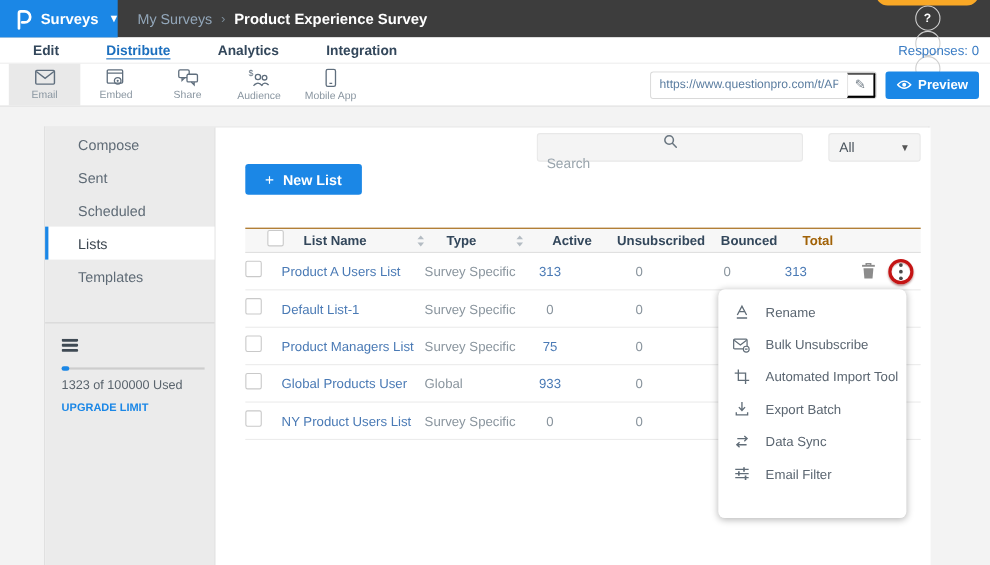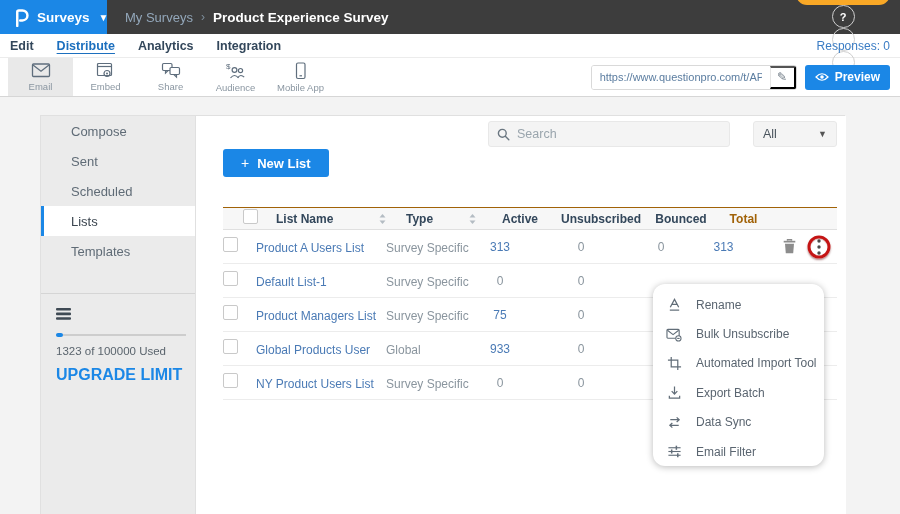--- a/index.html
+++ b/index.html
@@ -15,21 +15,21 @@
   .crumb-parent { color:#93a7ba; font-size:13px; }
   .crumb-sep { color:#7d8d9a; font-size:12px; }
   .crumb-current { color:#ffffff; font-size:13.5px; font-weight:700; }
   .topbar-right { margin-left:auto; display:flex; align-items:center; margin-right:10px;flex-direction:column; }
   .circle-btn { width:23px; height:23px; border-radius:50%; border:1.5px solid #cfcfcf; display:flex; align-items:center; justify-content:center; color:#fff; font-size:11px; font-weight:700; cursor:pointer; background:transparent; }
   .upgrade-pill { height:22px; border-radius:11px; background:#f9a826; color:#fff; font-size:10.5px; font-weight:700; display:flex; align-items:center; padding:0 13px; cursor:pointer; border:none; }
 
   
   .nav-row { height:24px; background:#fff; display:flex; align-items:center; padding:0 10px; border-bottom:1px solid #ececec; }
   .nav-tabs { display:flex; gap:23px; }
-  .nav-tab { font-size:12.5px; font-weight:600; color:#33475b; cursor:pointer; }
+  .nav-tab { font-size:12.5px; font-weight:600; color:#33475b; cursor:pointer;margin-left:20px; }
   .nav-tab.active { color:#1c6fbe; text-decoration:underline; text-underline-offset:3px; }
   .responses { margin-left:auto; font-size:12px; color:#3a7cc4; }
 
   
   .toolbar-row { height:39px; background:#fff; border-bottom:1px solid #d6d6d6; display:flex; align-items:stretch; }
   .channels { display:flex; margin-left:8px; }
   .channel { width:65px; display:flex; flex-direction:column; align-items:center; justify-content:center; gap:2px; cursor:pointer; color:#5f6e7d; }
   .channel.active { background:#e9e9e9; }
   .channel .ch-label { font-size:9.5px; color:#8a96a1; }
   .url-group { margin-left:auto; display:flex; align-items:center; gap:8px; margin-right:10px; }
@@ -46,26 +46,26 @@
   .side { width:155px; background:#ebebeb; border-right:1px solid #e0e0e0; flex-shrink:0; }
   .side-item { height:30px; display:flex; align-items:center; padding-left:30px; font-size:13px; color:#5f6b76; cursor:pointer; }
   .side-item.active { background:#fff; border-left:3px solid #1b87e6; padding-left:27px; color:#3c4650; }
   .side-divider { border-top:1px solid #d5d5d5; margin-top:27px; }
   .email-block { padding:14px 12px 0 15px; }
   .email-title-row { display:flex; align-items:center; gap:11px; }
   .email-title { font-size:12.5px; font-weight:700; color:#3a444d; }
   .progress-track { position:relative; margin-top:14px; width:130px; height:2px; background:#cdcdcd; }
   .progress-fill { position:absolute; left:0; top:-1px; width:7px; height:4px; border-radius:2px; background:#1b87e6; }
   .usage-text { margin-top:9px; font-size:11.5px; color:#5a646d; }
-  .upgrade-link { margin-top:9px; font-size:16px; font-weight:700; color:#1b87e6; cursor:pointer; }
+  .upgrade-link { margin-top:9px; font-size:10px; font-weight:700; color:#1b87e6; cursor:pointer; }
 
   
   .content { flex:1; background:#fff; position:relative; padding-top:5px; }
   .content-top { display:flex; justify-content:flex-end; align-items:center; gap:23px; margin-right:9px; height:26px; }
-  .search-box { width:242px; height:26px; background:#f4f4f4; border:1px solid #e8e8e8; border-radius:3px; display:flex; align-items:center; padding:0 8px; gap:7px; }
+  .search-box { width:242px; height:26px; background:#f4f4f4; border:1px solid #e8e8e8; border-radius:3px; display:flex; align-items:center; padding:0 8px; gap:7px;flex-direction:column; }
   .search-box input { border:none; outline:none; background:transparent; font-size:12.5px; color:#5a646d; width:100%; font-family:"Liberation Sans",sans-serif; }
   .search-box input::placeholder { color:#9aa5ad; }
   .filter-select { width:84px; height:26px; background:#f4f4f4; border:1px solid #e8e8e8; border-radius:3px; display:flex; align-items:center; justify-content:space-between; padding:0 9px; font-size:12.5px; color:#4a545d; cursor:pointer; }
   .filter-select .caret { font-size:9px; color:#555; }
   .newlist-row { margin:2px 0 0 27px; }
   .newlist-btn { height:28px; border:none; border-radius:3px; background:#1b87e6; color:#fff; font-size:13px; font-weight:600; display:inline-flex; align-items:center; gap:8px; padding:0 18px; cursor:pointer; }
   .newlist-btn .plus { font-size:14px; font-weight:400; }
 
   
   .ltable { margin:30px 9px 0 27px; width:614px; }
@@ -79,21 +79,21 @@
   .num.muted { color:#8a959e; }
   .name-link { font-size:12px; color:#4a7ab5; cursor:pointer; }
   .type-text { font-size:12px; color:#8a959e; padding-left:7px; }
   .actions { display:flex; justify-content:flex-end; align-items:center; gap:13px; padding-right:8px; visibility:hidden; }
   .actions.visible { visibility:visible; }
   .icon-btn { background:none; border:none; cursor:pointer; display:flex; align-items:center; justify-content:center; padding:0; }
   .kebab-wrap { position:relative; width:20px; height:22px; display:flex; align-items:center; justify-content:center; }
   .annotation-circle { position:absolute; left:50%; top:50%; transform:translate(-50%,-50%); width:23px; height:23px; border:3.5px solid #c41414; border-radius:50%; box-shadow:0 1.5px 2px rgba(90,0,0,.45), inset 0 1px 1px rgba(90,0,0,.25); z-index:7; pointer-events:none; }
 
   
-  .context-menu { position:absolute; left:457px; top:168px; width:171px; height:182px; background:#fff; border-radius:12px; box-shadow:0 1px 7px rgba(0,0,0,.28); z-index:5; padding:6px 0; }
+  .context-menu { position:absolute; left:457px; top:147px; width:171px; height:208px; background:#fff; border-radius:6px; box-shadow:0 1px 7px rgba(0,0,0,.28); z-index:5; padding:6px 0; }
   .menu-item { height:29.4px; display:flex; align-items:center; cursor:pointer; }
   .menu-item .mi-icon { width:16px; margin-left:13px; display:flex; align-items:center; justify-content:center; color:#616d78; }
   .menu-item .mi-label { margin-left:14px; font-size:12px; color:#5a6570; }
 
   svg { display:block; }
 </style>
 </head>
 <body>
 
 <div class="topbar">

